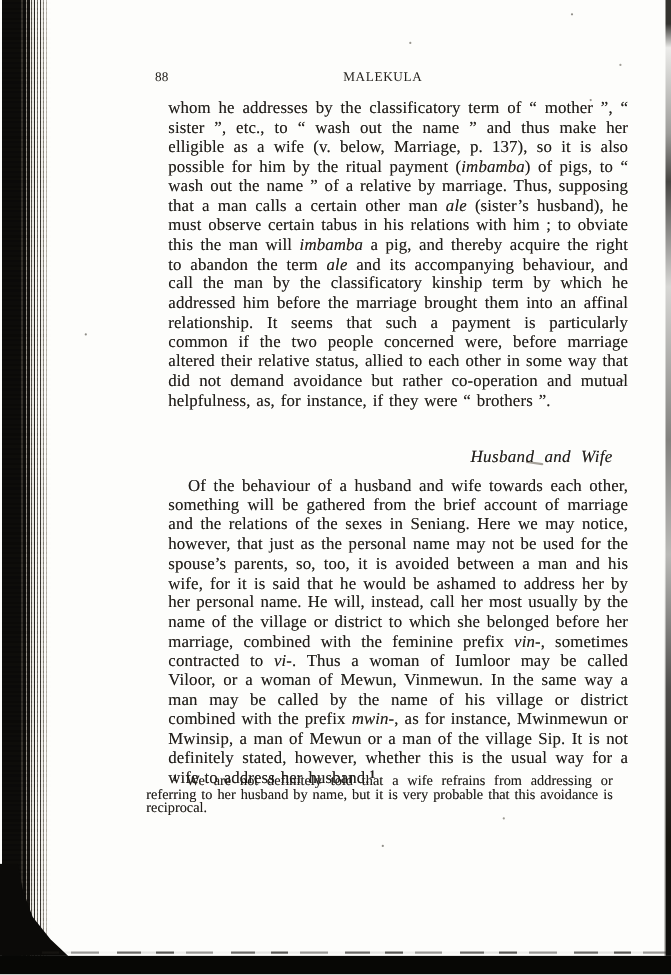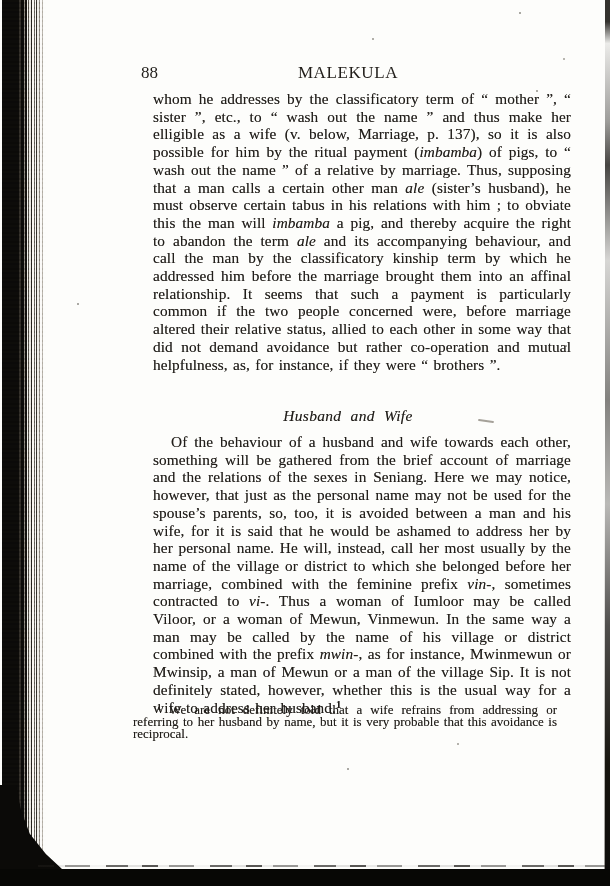--- a/index.html
+++ b/index.html
@@ -68,33 +68,33 @@
       #17150f 88%, #0e0d0b 100%);
   }
   .right-edge-inner{
     position:absolute;right:5px;top:55%;bottom:17px;width:1px;
     background:linear-gradient(180deg,rgba(60,56,50,.0),rgba(60,56,50,.5));
   }
   .speck{position:absolute;border-radius:50%;}
   
   .content{position:absolute;left:139px;top:0;width:418px;height:100%;}
   .header{position:absolute;top:63px;left:0;width:100%;text-align:center;
-    font-size:17px;letter-spacing:.6px;}
+    font-size:12px;letter-spacing:.6px;}
   .pagenum{position:absolute;left:2px;top:0;letter-spacing:0;}
   .para{
     position:absolute;left:14px;width:100%;margin:0;
     font-size:15.3px;line-height:17.7px;text-align:justify;
     word-spacing:1.4px;letter-spacing:.1px;
     text-shadow:0 0 .4px rgba(33,30,26,.55);
   }
   .para1{top:90px;}
   .heading{
     position:absolute;top:407px;left:0;width:100%;margin:0;
     font-size:15.5px;font-weight:normal;font-style:italic;
-    text-align:center;word-spacing:5px;letter-spacing:.3px;
+    text-align:right;word-spacing:5px;letter-spacing:.3px;
     text-shadow:0 0 .4px rgba(33,30,26,.5);
   }
   .para2{top:433px;text-indent:18px;}
   .footnote{
     position:absolute;top:704px;left:-6px;width:424px;
     font-size:13px;line-height:11.9px;
     text-shadow:0 0 .3px rgba(33,30,26,.5);
   }
   .fn-text{margin:0;text-indent:24px;text-align:justify;word-spacing:.8px;}
   .fn-sig{margin:0;}

